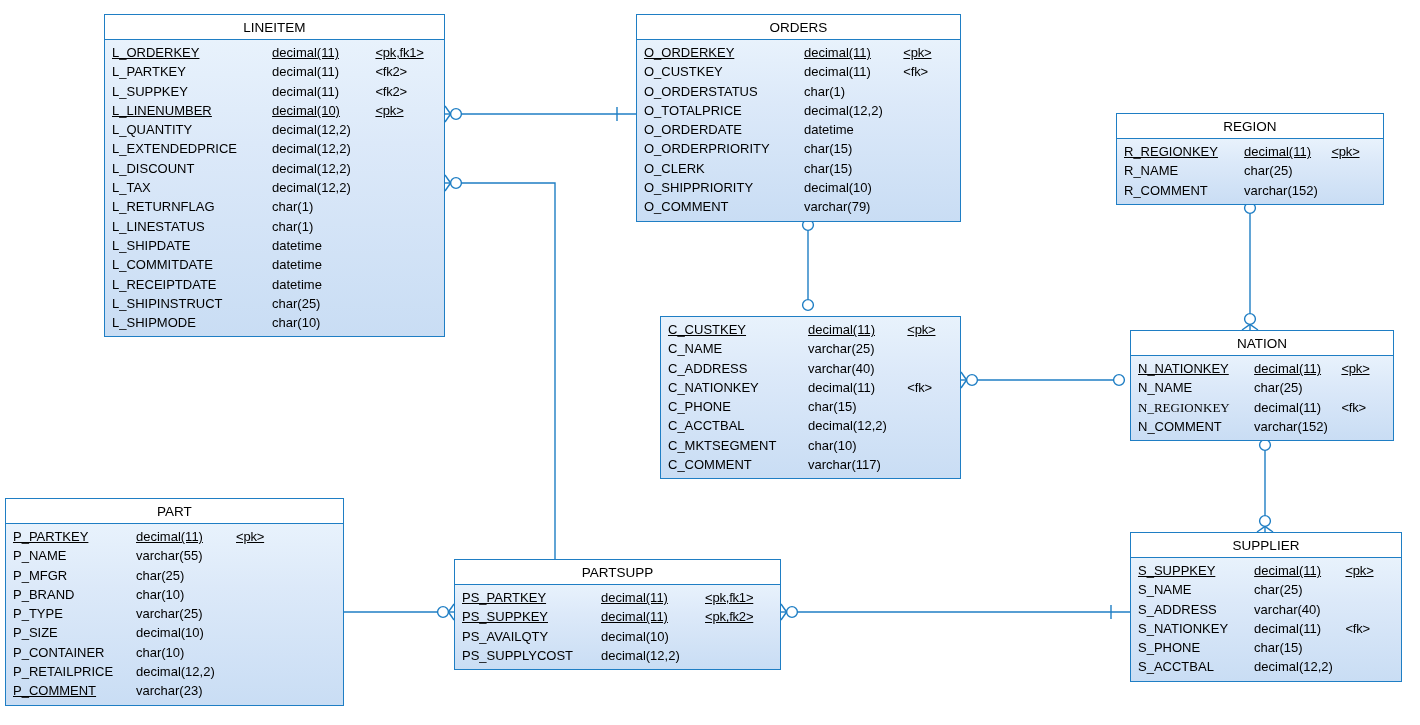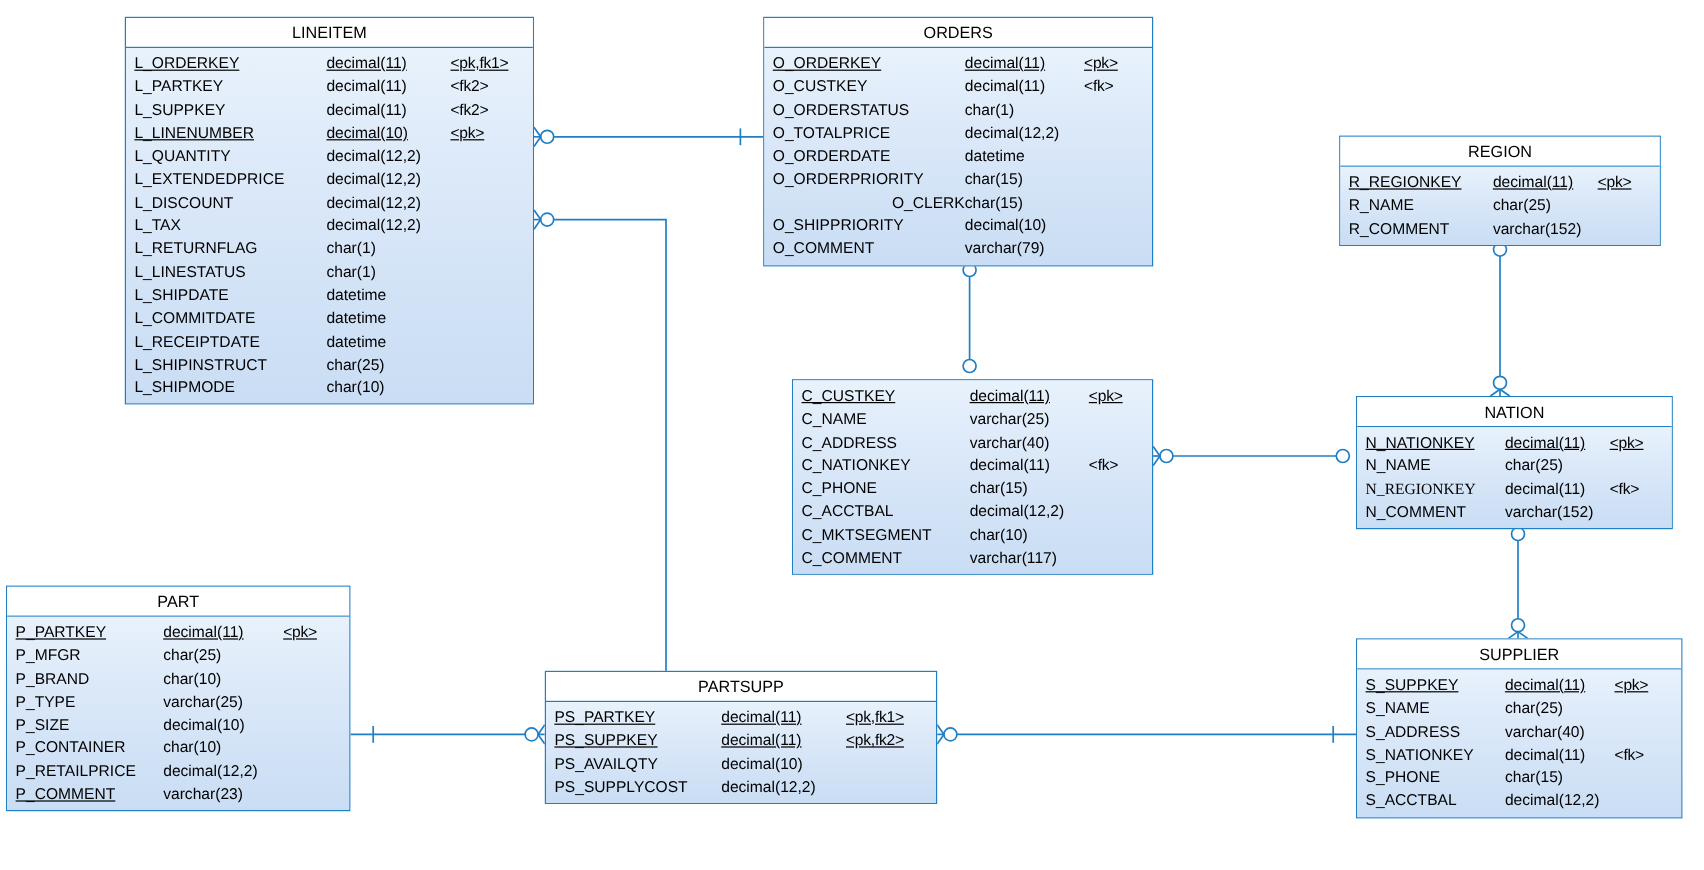--- a/index.html
+++ b/index.html
@@ -130,21 +130,21 @@
           <div class="nm" style="width: 168px;"><span>L_PARTKEY</span></div>
           <div class="ty" style="width: 104px;"><span>decimal(11)</span></div>
           <div class="kk" style="width: 69px;"><span>&lt;fk2&gt;</span></div>
         </div>
         <div class="attr">
           <div class="nm" style="width: 168px;"><span>L_SUPPKEY</span></div>
           <div class="ty" style="width: 104px;"><span>decimal(11)</span></div>
           <div class="kk" style="width: 69px;"><span>&lt;fk2&gt;</span></div>
         </div>
         <div class="attr pk">
-          <div class="nm" style="width: 168px;"><span>L_LINENUMBER</span></div>
+          <div class="nm" style="width: 168px; text-decoration: underline;"><span>L_LINENUMBER</span></div>
           <div class="ty" style="width: 104px;"><span>decimal(10)</span></div>
           <div class="kk" style="width: 69px;"><span>&lt;pk&gt;</span></div>
         </div>
         <div class="attr">
           <div class="nm" style="width: 168px;"><span>L_QUANTITY</span></div>
           <div class="ty" style="width: 104px;"><span>decimal(12,2)</span></div>
           <div class="kk" style="width: 69px;"><span></span></div>
         </div>
         <div class="attr">
           <div class="nm" style="width: 168px;"><span>L_EXTENDEDPRICE</span></div>
@@ -225,21 +225,21 @@
           <div class="nm" style="width: 168px;"><span>O_ORDERDATE</span></div>
           <div class="ty" style="width: 100px;"><span>datetime</span></div>
           <div class="kk" style="width: 57px;"><span></span></div>
         </div>
         <div class="attr">
           <div class="nm" style="width: 168px;"><span>O_ORDERPRIORITY</span></div>
           <div class="ty" style="width: 100px;"><span>char(15)</span></div>
           <div class="kk" style="width: 57px;"><span></span></div>
         </div>
         <div class="attr">
-          <div class="nm" style="width: 168px; text-align: right;"><span>O_CLERK</span></div>
+          <div class="nm" style="width: 168px;"><span>O_CLERK</span></div>
           <div class="ty" style="width: 100px;"><span>char(15)</span></div>
           <div class="kk" style="width: 57px;"><span></span></div>
         </div>
         <div class="attr">
           <div class="nm" style="width: 168px;"><span>O_SHIPPRIORITY</span></div>
           <div class="ty" style="width: 100px;"><span>decimal(10)</span></div>
           <div class="kk" style="width: 57px;"><span></span></div>
         </div>
         <div class="attr">
           <div class="nm" style="width: 168px;"><span>O_COMMENT</span></div>
@@ -365,29 +365,34 @@
           <div class="ty" style="width: 92px;"><span>char(15)</span></div>
           <div class="kk" style="width: 56px;"><span></span></div>
         </div>
         <div class="attr">
           <div class="nm" style="width: 124px;"><span>S_ACCTBAL</span></div>
           <div class="ty" style="width: 92px;"><span>decimal(12,2)</span></div>
           <div class="kk" style="width: 56px;"><span></span></div>
         </div>
       </div>
     </div>
-    <div class="entity" style="left: 5px; top: 488px; width: 287px;">
+    <div class="entity" style="left: 5px; top: 498px; width: 339px;">
       <div class="entity-header">PART</div>
       <div class="entity-body">
         <div class="attr pk">
           <div class="nm" style="width: 130px;"><span>P_PARTKEY</span></div>
           <div class="ty" style="width: 100px;"><span>decimal(11)</span></div>
           <div class="kk" style="width: 52px;"><span>&lt;pk&gt;</span></div>
         </div>
         <div class="attr">
+          <div class="nm" style="width: 130px;"><span>P_NAME</span></div>
+          <div class="ty" style="width: 100px;"><span>varchar(55)</span></div>
+          <div class="kk" style="width: 52px;"><span></span></div>
+        </div>
+        <div class="attr">
           <div class="nm" style="width: 130px;"><span>P_MFGR</span></div>
           <div class="ty" style="width: 100px;"><span>char(25)</span></div>
           <div class="kk" style="width: 52px;"><span></span></div>
         </div>
         <div class="attr">
           <div class="nm" style="width: 130px;"><span>P_BRAND</span></div>
           <div class="ty" style="width: 100px;"><span>char(10)</span></div>
           <div class="kk" style="width: 52px;"><span></span></div>
         </div>
         <div class="attr">

